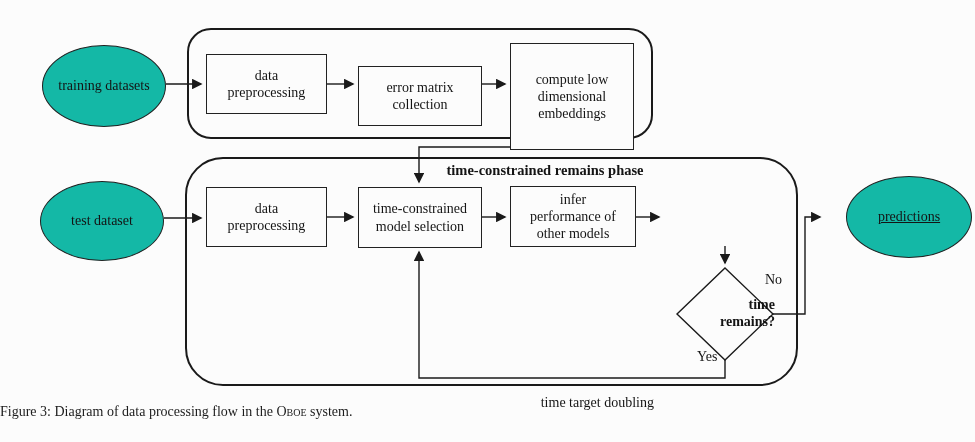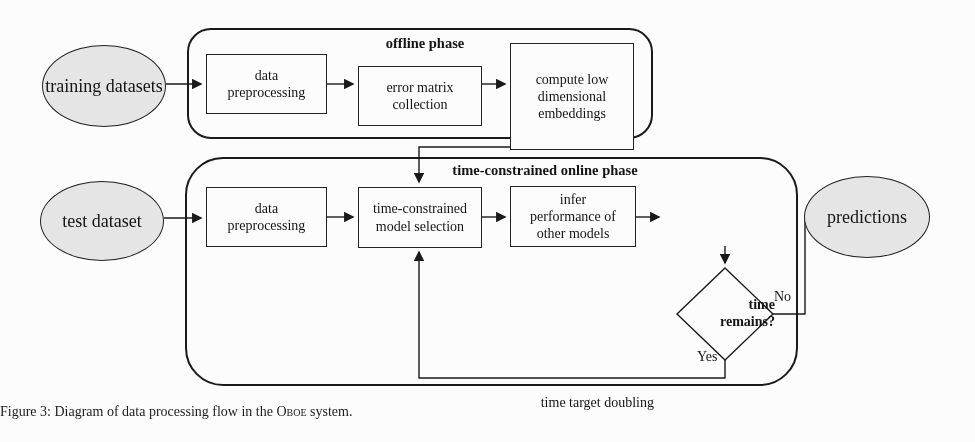--- a/index.html
+++ b/index.html
@@ -16,23 +16,23 @@
   }
   .node-box {
     position:absolute; box-sizing:border-box;
     border:1.4px solid #222; background:#fcfcfc;
     display:flex; align-items:center; justify-content:center;
     text-align:center; font-size:14px; line-height:1.22;
     white-space:pre-line;
   }
   .ellipse {
     position:absolute; box-sizing:border-box;
-    border:1.4px solid #222; border-radius:50%; background:#e5e5e5;
+    border:1.4px solid #222; border-radius:50%; background:#14b8a6;
     display:flex; align-items:center; justify-content:center;
-    text-align:center; font-size:18px;
+    text-align:center; font-size:14px;
   }
   .phase-title {
     position:absolute; font-weight:bold; font-size:14.5px;
     text-align:center; white-space:nowrap;
   }
   .diamond-label {
     position:absolute; text-align:right; font-size:14px;
     line-height:1.22; white-space:pre-line;font-weight:bold;
   }
   .edge-label { position:absolute; font-size:14px; white-space:nowrap; }
@@ -66,46 +66,45 @@
       <path d="M725,246 L725,263" marker-end="url(#ah)"></path>
       <path d="M773,314 L805,314 L805,217 L820,217" marker-end="url(#ah)"></path>
       <path d="M725,360 L725,378 L419,378 L419,252" marker-end="url(#ah)"></path>
       <polygon points="725,268 773,314 725,360 677,314" fill="#fcfcfc"></polygon>
     </g>
   </svg>
 
   <div class="frame" style="left:187px; top:28px; width:466px; height:111px; border-radius:24px;"></div>
   <div class="frame" style="left:185px; top:157px; width:613px; height:229px; border-radius:38px;"></div>
 
-  <div class="phase-title" style="left:330px; top:35px; width:190px;">offline phase</div>
-  <div class="phase-title" style="left:415px; top:162px; width:260px;">time-constrained online phase</div>
+  <div class="phase-title" style="left:415px; top:162px; width:260px;">time-constrained remains phase</div>
 
   <div class="ellipse" style="left:42px; top:45px; width:124px; height:82px;">training datasets</div>
   <div class="ellipse" style="left:40px; top:181px; width:124px; height:80px;">test dataset</div>
-  <div class="ellipse" style="left:804px; top:176px; width:126px; height:82px;">predictions</div>
+  <div class="ellipse" style="left:846px; top:176px; width:126px; height:82px;text-decoration:underline;">predictions</div>
 
   <div class="node-box" style="left:206px; top:54px; width:121px; height:60px;">data
 preprocessing</div>
   <div class="node-box" style="left:358px; top:66px; width:124px; height:60px;">error matrix
 collection</div>
   <div class="node-box" style="left:510px; top:43px; width:124px; height:107px;">compute low
 dimensional
 embeddings</div>
 
   <div class="node-box" style="left:206px; top:187px; width:121px; height:60px;">data
 preprocessing</div>
   <div class="node-box" style="left:358px; top:187px; width:124px; height:61px;">time-constrained
 model selection</div>
   <div class="node-box" style="left:510px; top:186px; width:126px; height:61px;">infer
 performance of
 other models</div>
 
   <div class="diamond-label" style="left:675px; top:296px; width:100px;">time
 remains?</div>
-  <div class="edge-label" style="left:765px; top:289px;margin-left:9px;">No</div>
+  <div class="edge-label" style="left:765px; top:272px;">No</div>
   <div class="edge-label" style="left:691px; top:349px;margin-left:6px;">Yes</div>
   <div class="edge-label loop-label" style="left:505px; top:359px; width:149px;">time target doubling</div>
 
   <div class="caption">
     <span>Figure 3: Diagram of data processing flow in the </span><span class="smallcaps">Oboe</span><span> system.</span>
   </div>
 
 </div>
 
 </body></html>

